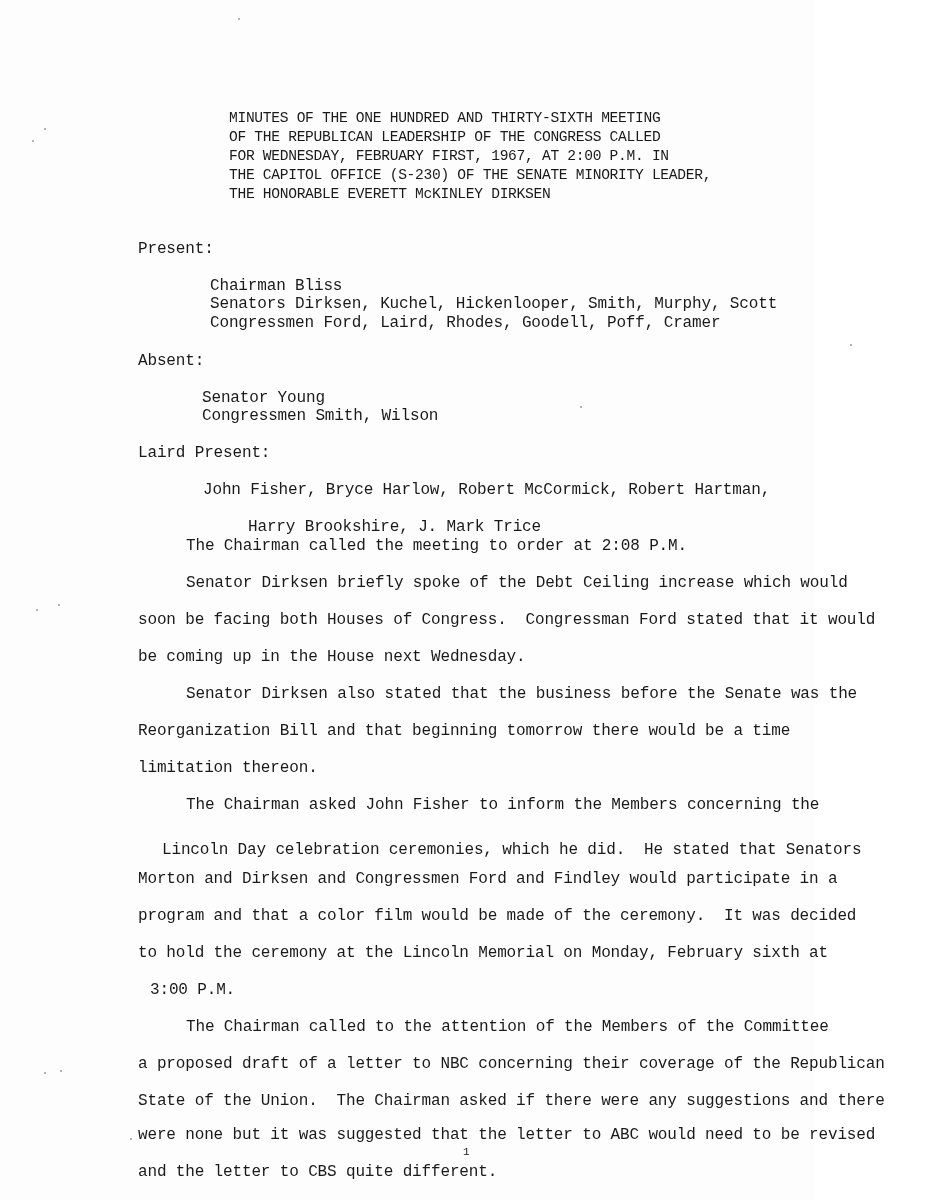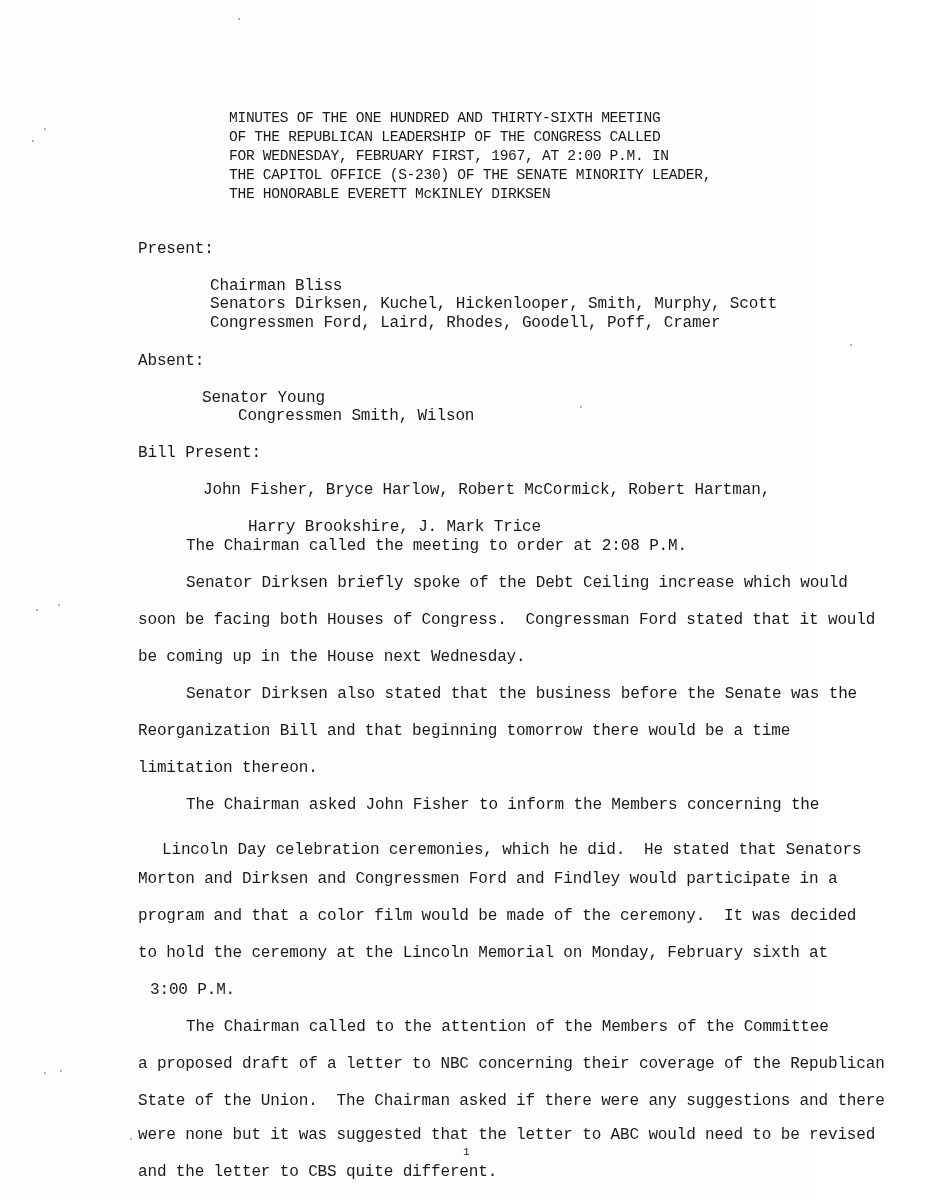--- a/index.html
+++ b/index.html
@@ -27,25 +27,25 @@
   <div>
     <div class="ln" style="left:138px;top:240px;">Present:</div>
     <div class="ln" style="left:210px;top:277px;">Chairman Bliss</div>
     <div class="ln" style="left:210px;top:295px;">Senators Dirksen, Kuchel, Hickenlooper, Smith, Murphy, Scott</div>
     <div class="ln" style="left:210px;top:314px;">Congressmen Ford, Laird, Rhodes, Goodell, Poff, Cramer</div>
   </div>
 
   <div>
     <div class="ln" style="left:138px;top:352px;">Absent:</div>
     <div class="ln" style="left:202px;top:389px;">Senator Young</div>
-    <div class="ln" style="left:202px;top:407px;margin-left:36px;">Congressmen Smith, Wilson</div>
+    <div class="ln" style="left:202px;top:407px;">Congressmen Smith, Wilson</div>
   </div>
 
   <div>
-    <div class="ln" style="left:138px;top:444px;">Bill Present:</div>
+    <div class="ln" style="left:138px;top:444px;">Laird Present:</div>
     <div class="ln" style="left:203px;top:481px;">John Fisher, Bryce Harlow, Robert McCormick, Robert Hartman,</div>
     <div class="ln" style="left:248px;top:499px;margin-top:19px;">Harry Brookshire, J. Mark Trice</div>
   </div>
 
   <div>
     <div class="ln" style="left:186px;top:537px;">The Chairman called the meeting to order at 2:08 P.M.</div>
     <div class="ln" style="left:186px;top:574px;">Senator Dirksen briefly spoke of the Debt Ceiling increase which would</div>
     <div class="ln" style="left:138px;top:611px;">soon be facing both Houses of Congress.  Congressman Ford stated that it would</div>
     <div class="ln" style="left:138px;top:648px;">be coming up in the House next Wednesday.</div>
     <div class="ln" style="left:186px;top:685px;">Senator Dirksen also stated that the business before the Senate was the</div>

